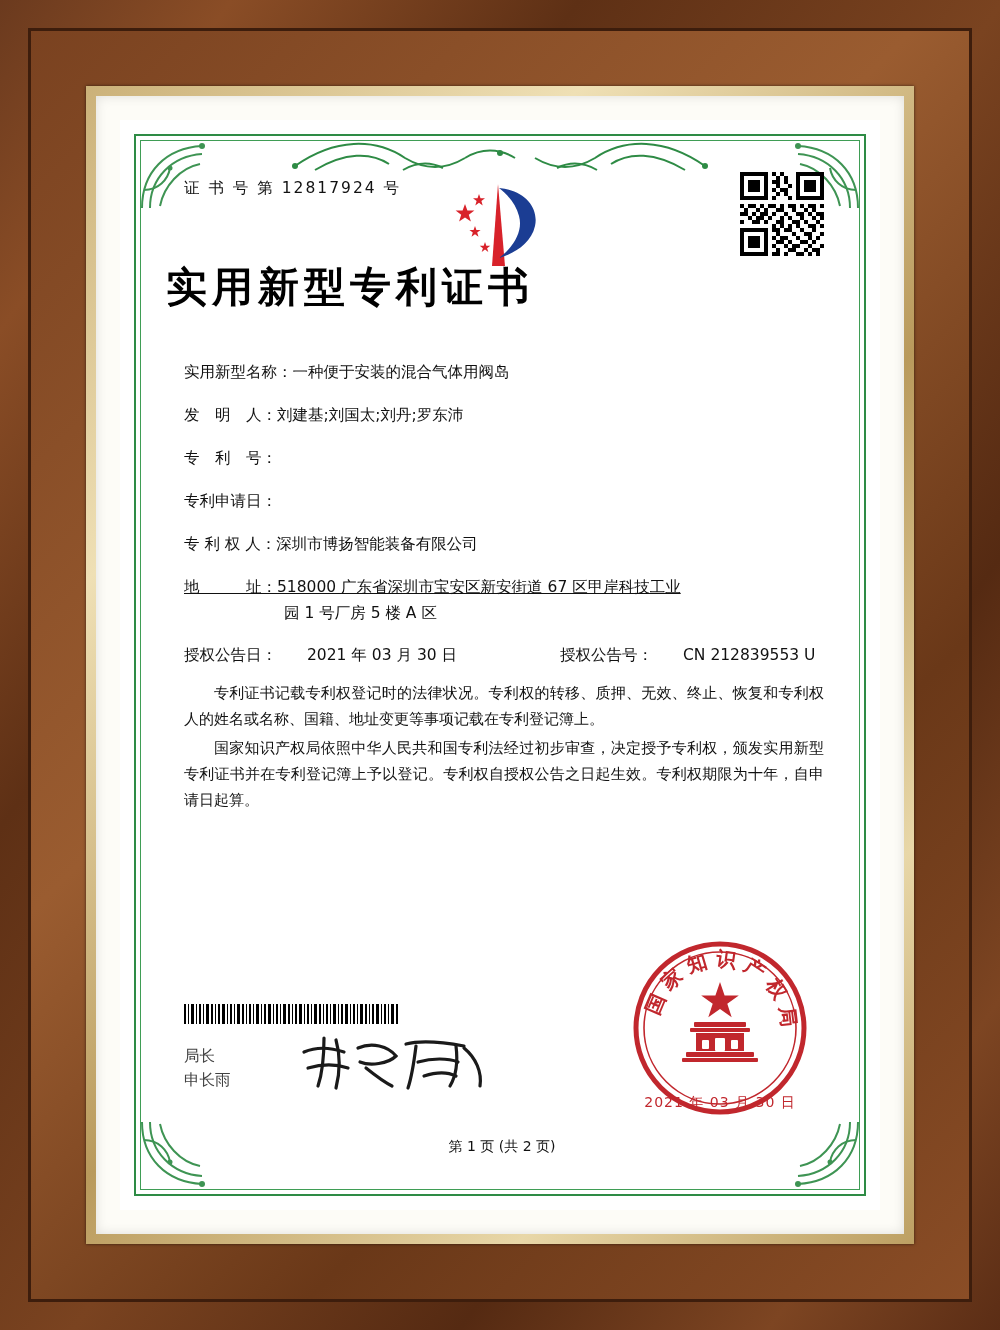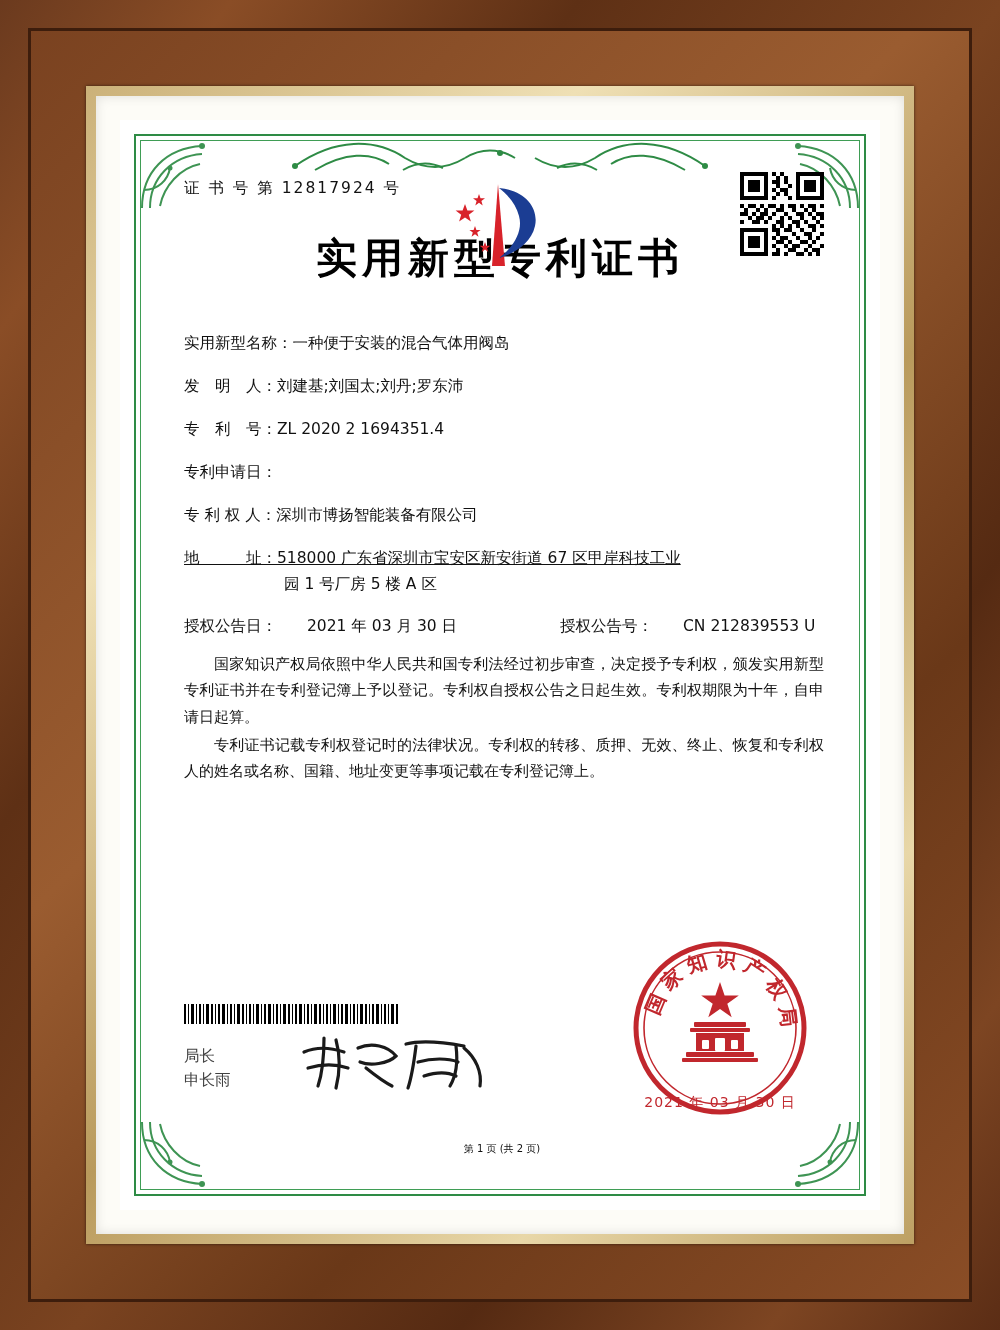--- a/index.html
+++ b/index.html
@@ -64,21 +64,21 @@
     font-family:"DejaVu Sans",sans-serif;
   }
   .logo{
     position:absolute;left:50%;top:-4px;transform:translateX(-50%);
     width:130px;height:100px;
   }
   .qr{
     position:absolute;right:10px;top:-6px;width:84px;height:84px;
   }
   .title{
-    text-align:center;margin-top:32px;
+    margin-top:61px;
     font-size:41px;font-weight:bold;letter-spacing:5px;color:#000;
     font-family:Liberation Sans, sans-serif;
   }
   .fields{margin-top:46px;padding-left:18px;font-size:15.5px;color:#111;line-height:1.42;
     font-family:"DejaVu Sans",sans-serif;}
   .row{display:flex;margin-bottom:21px;}
   .lbl{white-space:nowrap;}
   .val{flex:1;}
   .val2{margin-left:1px;}
   .addr-second{padding-left:100px;margin-top:4px;}
@@ -96,21 +96,21 @@
     position:absolute;left:130px;bottom:72px;width:200px;height:70px;color:#111;
   }
   .seal{
     position:absolute;right:24px;bottom:52px;width:180px;height:180px;
   }
   .seal-date{
     position:absolute;right:28px;bottom:58px;width:172px;text-align:center;
     font-size:14px;color:#c1272d;font-family:"DejaVu Sans",sans-serif;letter-spacing:1px;
   }
   .pagefoot{
-    position:absolute;left:4px;right:0;bottom:14px;text-align:center;font-size:10px;color:#111;
+    position:absolute;left:4px;right:0;bottom:14px;text-align:center;font-size:14px;color:#111;
     font-family:"DejaVu Sans",sans-serif;
   }
 </style>
 </head>
 <body>
 
 <div class="frame-outer">
   <div class="frame-bevel1"></div>
   <div class="frame-gold"></div>
   <div class="mat"></div>
@@ -307,21 +307,20 @@
         <div class="row">
           <span class="lbl">实用新型名称：</span>
           <span class="val">一种便于安装的混合气体用阀岛</span>
         </div>
         <div class="row">
           <span class="lbl">发　明　人：</span>
           <span class="val">刘建基;刘国太;刘丹;罗东沛</span>
         </div>
         <div class="row">
           <span class="lbl">专　利　号：</span>
-          <span class="val">ZL 2020 2 1694351.4</span>
         </div>
         <div class="row">
           <span class="lbl">专利申请日：</span>
         </div>
         <div class="row">
           <span class="lbl">专 利 权 人：</span>
           <span class="val">深圳市博扬智能装备有限公司</span>
         </div>
         <div>
           <div class="row" style="margin-bottom:0;text-decoration:underline;">
@@ -332,22 +331,22 @@
         </div>
         <div class="row-inline" style="margin-top:20px;gap:29px;">
           <span>授权公告日：</span>
           <span class="val2">2021 年 03 月 30 日</span>
           <span class="seg2">授权公告号：</span>
           <span class="val2">CN 212839553 U</span>
         </div>
       </div>
 
       <div class="para">
+        <p>专利证书记载专利权登记时的法律状况。专利权的转移、质押、无效、终止、恢复和专利权人的姓名或名称、国籍、地址变更等事项记载在专利登记簿上。</p>
         <p>国家知识产权局依照中华人民共和国专利法经过初步审查，决定授予专利权，颁发实用新型专利证书并在专利登记簿上予以登记。专利权自授权公告之日起生效。专利权期限为十年，自申请日起算。</p>
-        <p>专利证书记载专利权登记时的法律状况。专利权的转移、质押、无效、终止、恢复和专利权人的姓名或名称、国籍、地址变更等事项记载在专利登记簿上。</p>
       </div>
 
       <svg class="barcode" viewBox="0 0 215 20" shape-rendering="crispEdges">
         <g fill="#000">
           <rect x="0" y="0" width="2" height="20"></rect>
             <rect x="4" y="0" width="1" height="20"></rect>
           <rect x="7" y="0" width="3" height="20"></rect>
             <rect x="12" y="0" width="1" height="20"></rect>
           <rect x="15" y="0" width="2" height="20"></rect>
             <rect x="19" y="0" width="1" height="20"></rect>

